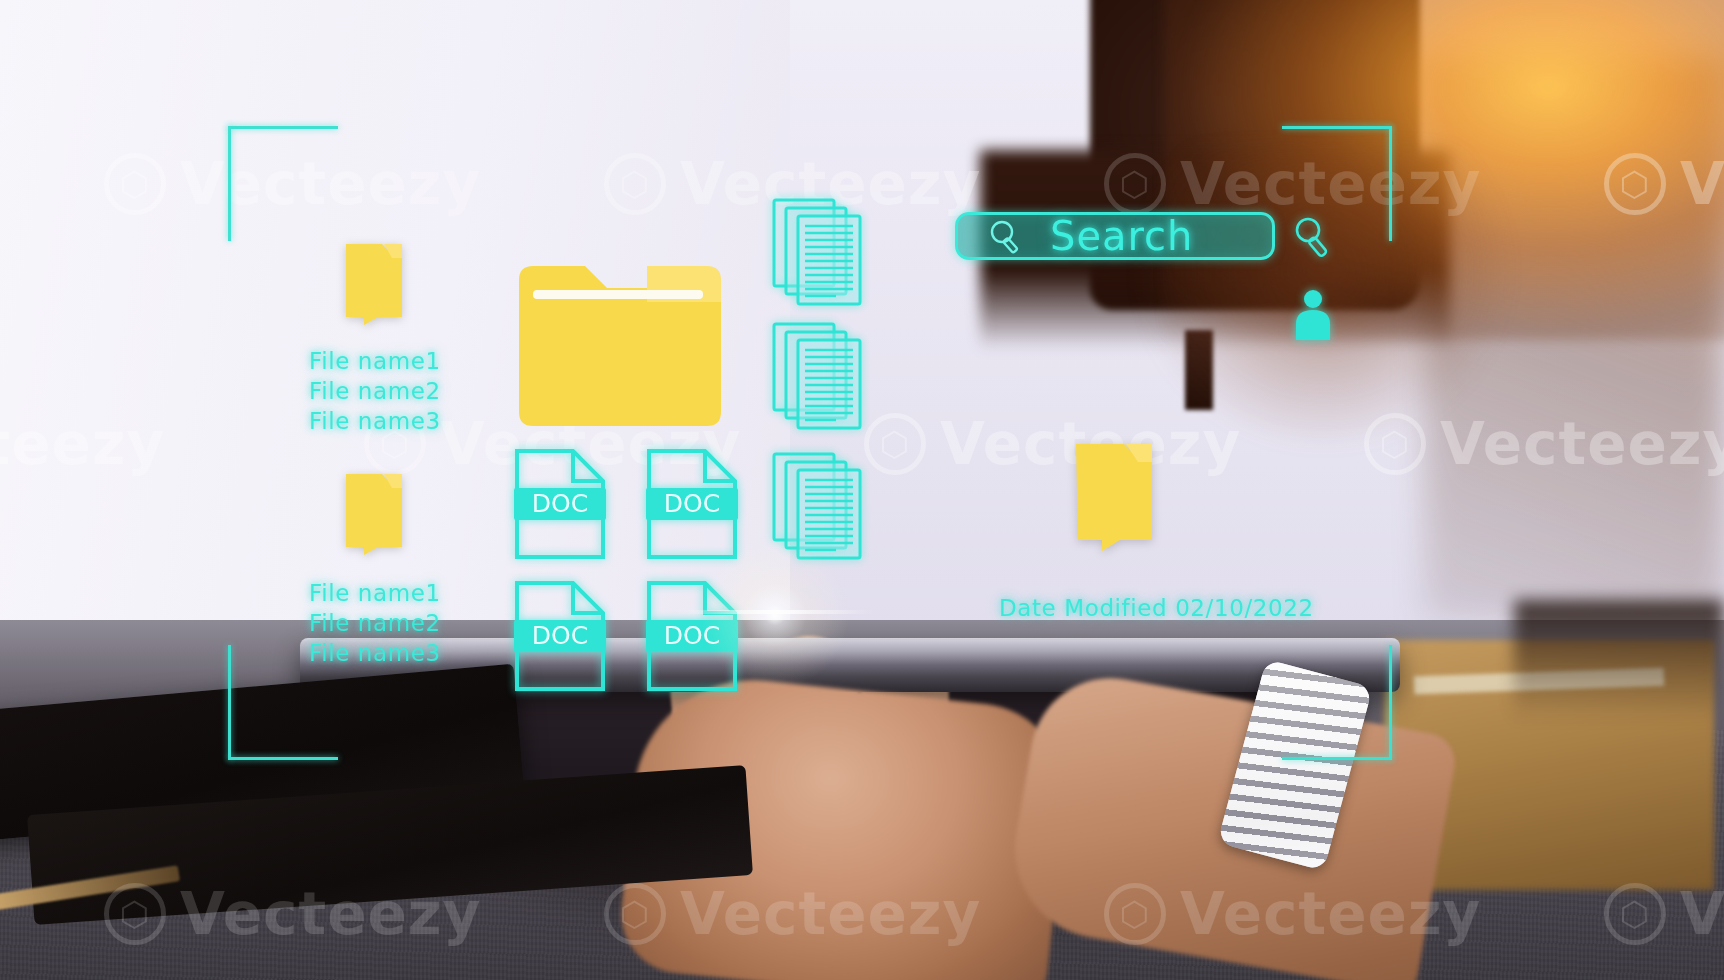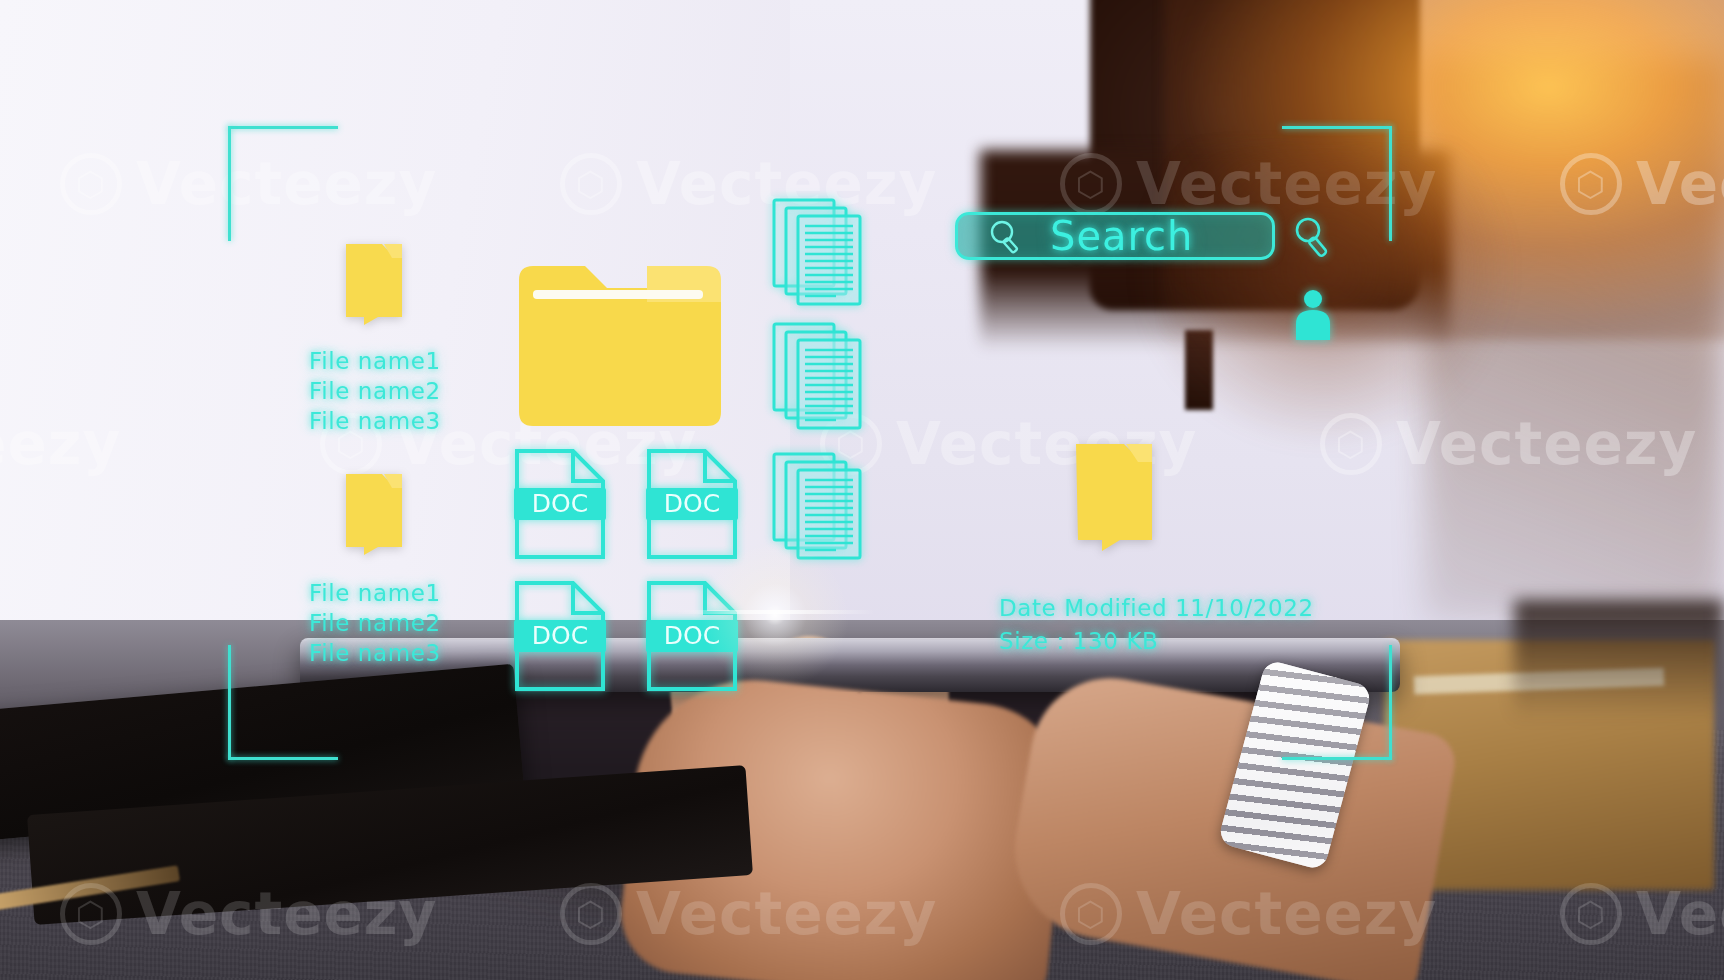--- a/index.html
+++ b/index.html
@@ -193,21 +193,21 @@
     transform: rotate(-2deg);
     filter: blur(2px);
   }
   .bg-dark-right {
     position: absolute; right: 0; top: 600px; width: 210px; height: 120px;
     background: linear-gradient(180deg, rgba(30,16,10,.85), rgba(40,22,14,0));
     filter: blur(8px);
   }
 
   
-  .wm-layer { position: absolute; inset: 0; pointer-events: none; }
+  .wm-layer { position: absolute; inset: 0; pointer-events: none; margin-left: 44px; }
   .wm {
     position: absolute;
     display: flex; align-items: center; gap: 14px;
     color: rgba(255,255,255,0.30);
     font-family: "DejaVu Sans", sans-serif;
     font-weight: 700;
     font-size: 58px;
     letter-spacing: 1px;
     white-space: nowrap;
     user-select: none;
@@ -578,18 +578,17 @@
 
 
     <div style="position:absolute; left:1292px; top:288px;">
       <svg class="glowsvg" width="42" height="54" viewBox="0 0 42 54">
         <circle cx="21" cy="11" r="9" fill="#2fe4d4"></circle>
         <path d="M4 52 v-16 q0-14 17-14 t17 14 v16 z" fill="#2fe4d4"></path>
       </svg>
     </div>
 
     <div class="neon-text meta" style="left:999px; top:592px;">
-      <div>Date Modified  11/10/2022</div>
-      <div>Size : 130 KB</div>
+      <div>Date Modified  02/10/2022</div>
     </div>
 
   </div>
 </div>
 
 </body></html>

